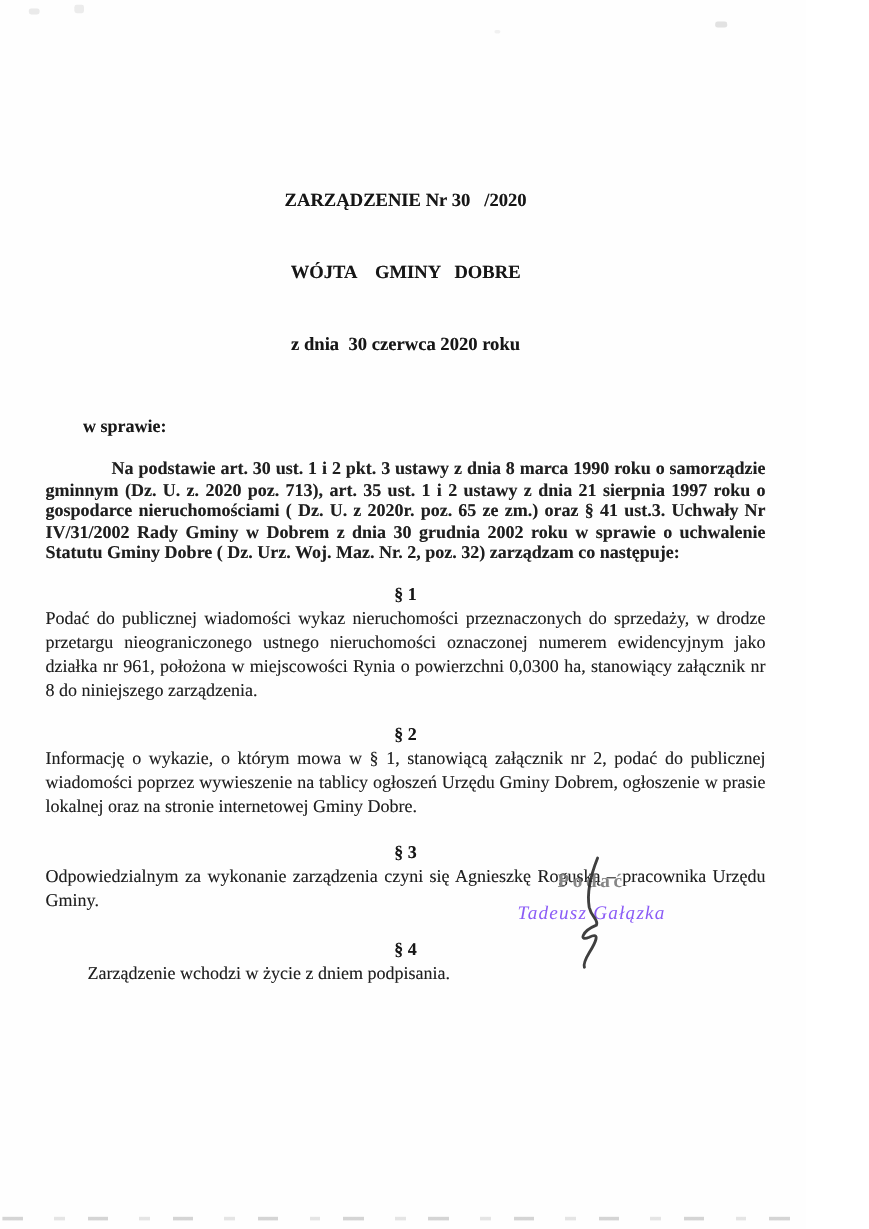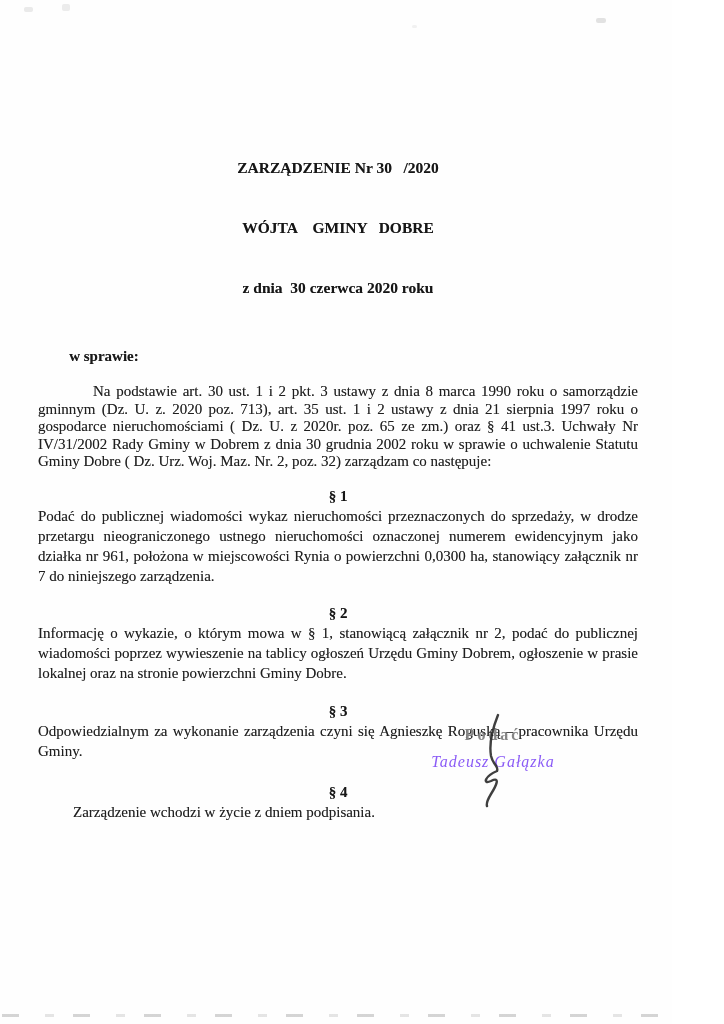--- a/index.html
+++ b/index.html
@@ -77,20 +77,21 @@
     text-align: justify;
   }
 
   
   .legal {
     margin: 17px 0 0 0;
     font-size: 15px;
     line-height: 17.6px;
     text-align: justify;
     text-indent: 55px;
+    font-weight: bold;
   }
 
   
   .section-symbol {
     text-align: center;
     font-weight: bold;
     font-size: 15px;
     line-height: 17px;
     color: #161616;
   }
@@ -156,26 +157,26 @@
   </div>
 
   <div class="subject">
     <span class="subject-label">w sprawie:</span>
   </div>
 
   <p class="legal">Na podstawie art. 30 ust. 1 i 2 pkt. 3 ustawy z dnia 8 marca 1990 roku o samorządzie gminnym (Dz. U. z. 2020 poz. 713), art. 35 ust. 1 i 2  ustawy z dnia 21 sierpnia 1997 roku o gospodarce nieruchomościami  ( Dz. U. z 2020r. poz. 65 ze zm.) oraz  § 41 ust.3. Uchwały Nr IV/31/2002 Rady Gminy w Dobrem z dnia 30 grudnia 2002 roku w sprawie o uchwalenie Statutu Gminy Dobre ( Dz. Urz. Woj. Maz. Nr. 2, poz. 32)  zarządzam co następuje:</p>
 
   <div class="section sec-1">
     <div class="section-symbol">§ 1</div>
-    <p class="section-text">Podać do publicznej wiadomości wykaz nieruchomości przeznaczonych do sprzedaży, w drodze przetargu nieograniczonego ustnego nieruchomości oznaczonej numerem ewidencyjnym jako działka nr 961, położona w miejscowości Rynia o powierzchni 0,0300 ha, stanowiący załącznik nr 7 do niniejszego zarządzenia.</p>
+    <p class="section-text">Podać do publicznej wiadomości wykaz nieruchomości przeznaczonych do sprzedaży, w drodze przetargu nieograniczonego ustnego nieruchomości oznaczonej numerem ewidencyjnym jako działka nr 961, położona w miejscowości Rynia o powierzchni 0,0300 ha, stanowiący załącznik nr 8 do niniejszego zarządzenia.</p>
   </div>
 
   <div class="section sec-2">
     <div class="section-symbol">§ 2</div>
-    <p class="section-text">Informację o wykazie, o którym mowa w § 1, stanowiącą załącznik nr 2, podać  do publicznej wiadomości poprzez wywieszenie na tablicy ogłoszeń Urzędu Gminy Dobrem, ogłoszenie w prasie lokalnej oraz na stronie powierzchni Gminy Dobre.</p>
+    <p class="section-text">Informację o wykazie, o którym mowa w § 1, stanowiącą załącznik nr 2, podać  do publicznej wiadomości poprzez wywieszenie na tablicy ogłoszeń Urzędu Gminy Dobrem, ogłoszenie w prasie lokalnej oraz na stronie internetowej Gminy Dobre.</p>
   </div>
 
   <div class="section sec-3">
     <div class="section-symbol">§ 3</div>
     <p class="section-text">Odpowiedzialnym za wykonanie zarządzenia czyni się Agnieszkę Roguską – pracownika Urzędu Gminy.</p>
   </div>
 
   <div class="section sec-4">
     <div class="section-symbol">§ 4</div>
     <p class="section-text">Zarządzenie wchodzi w życie z dniem podpisania.</p>

